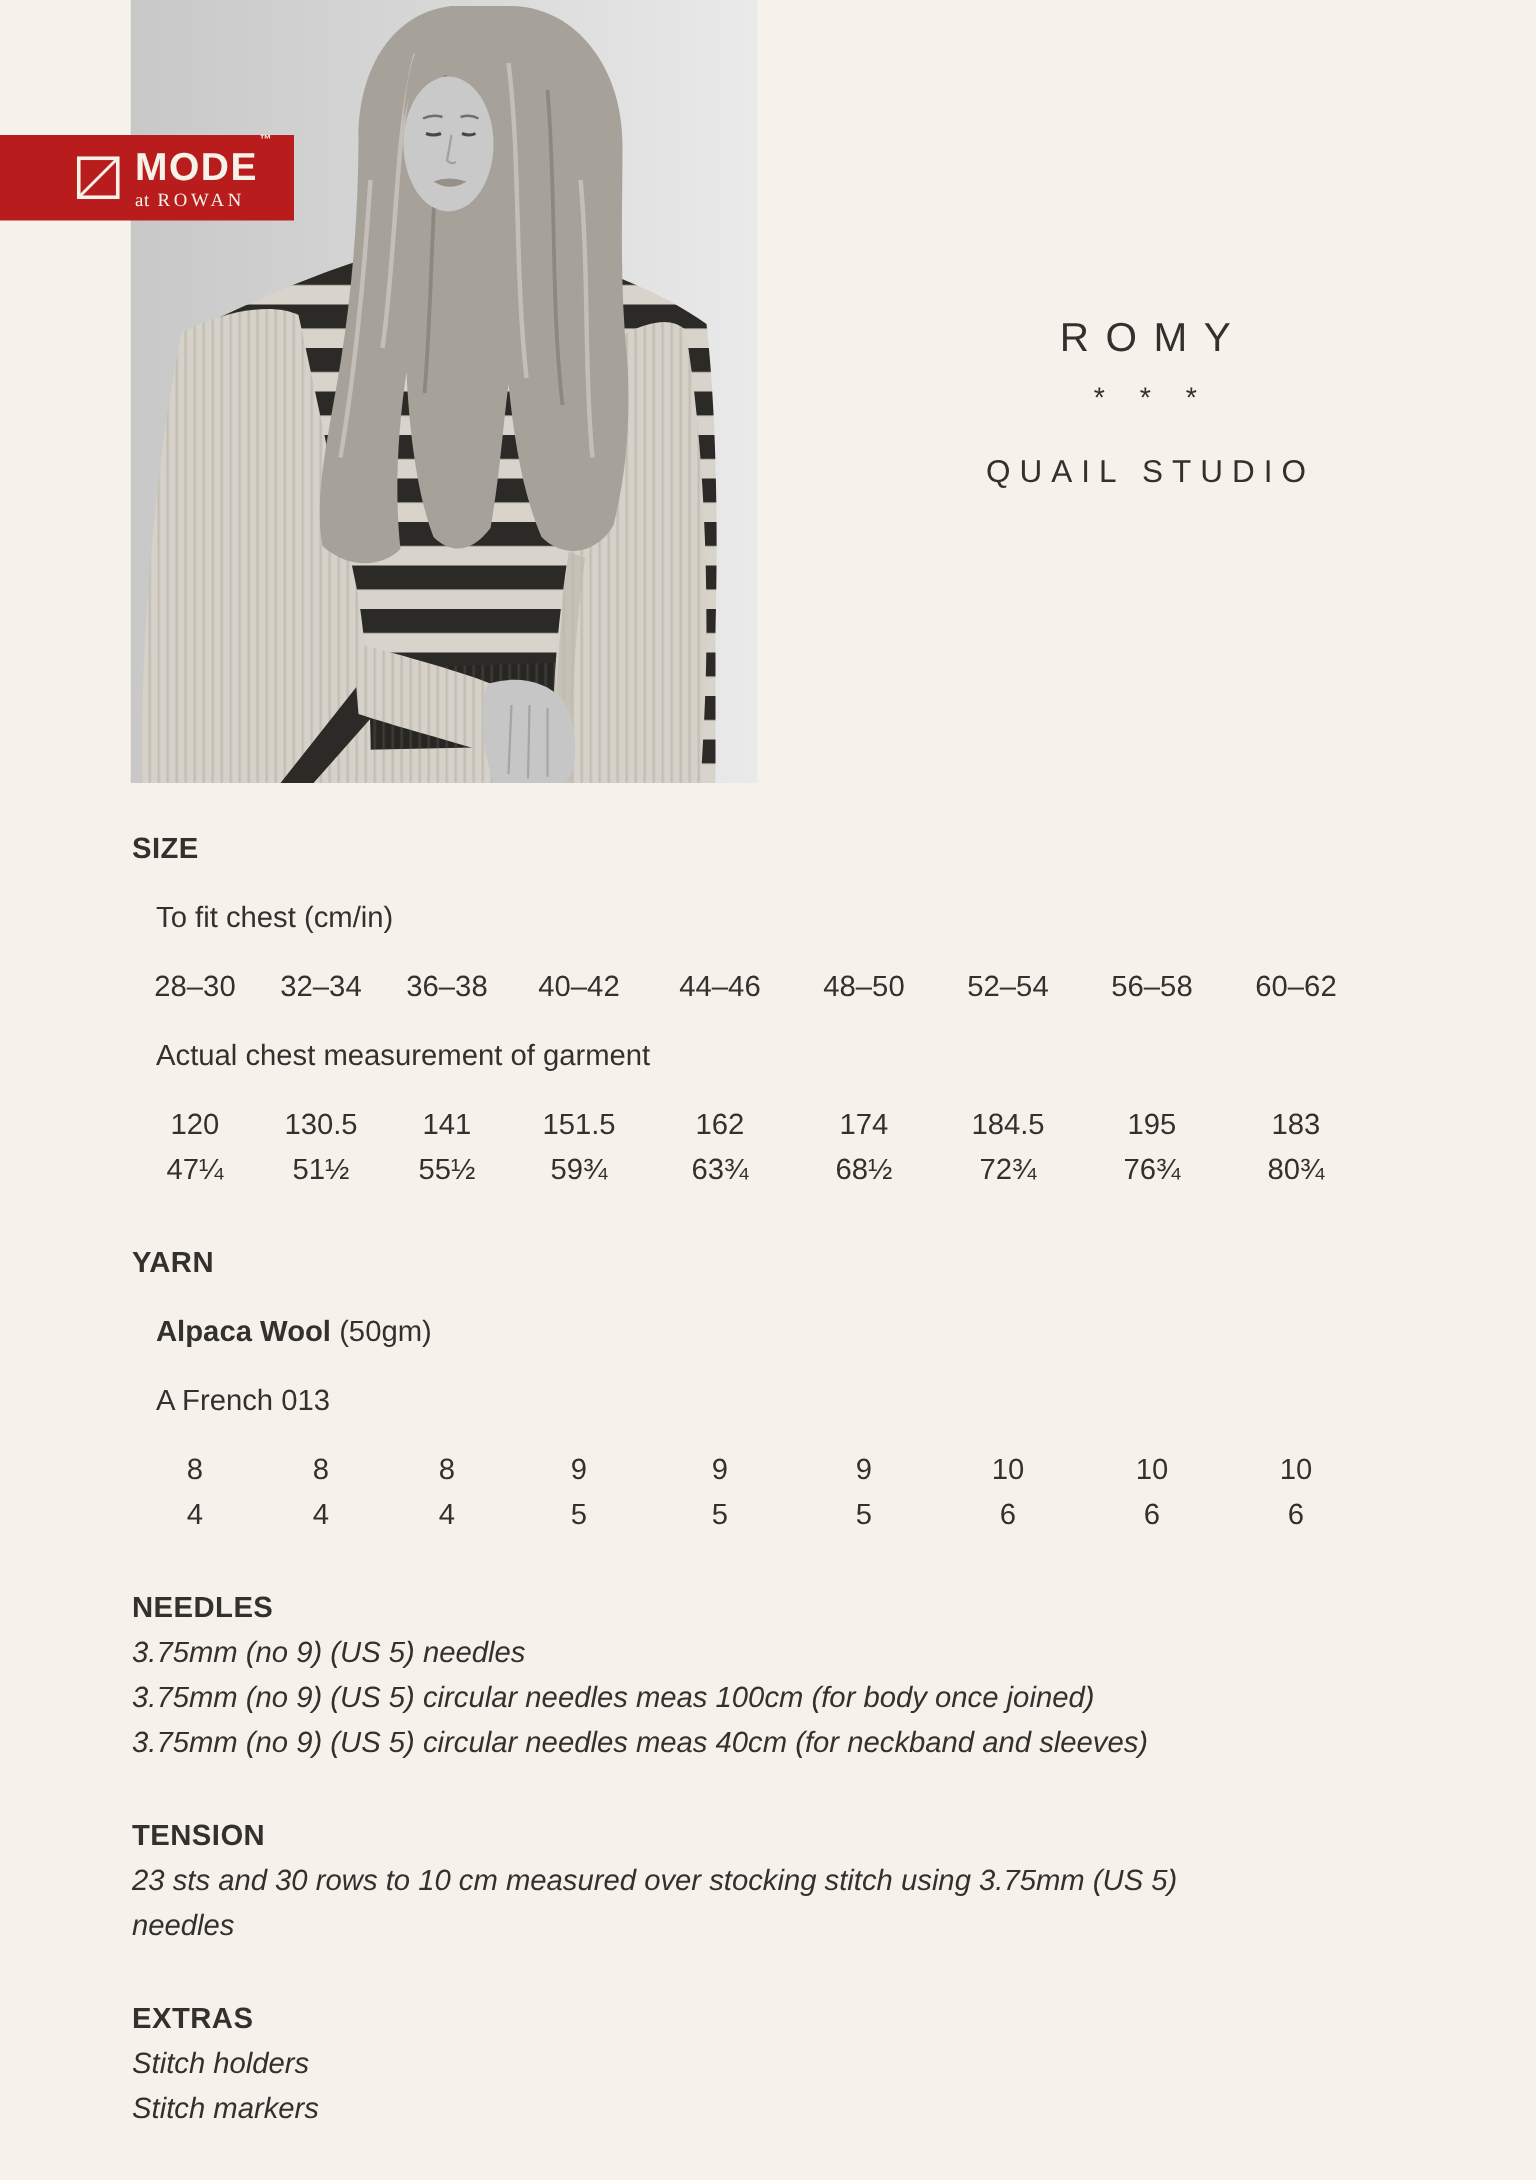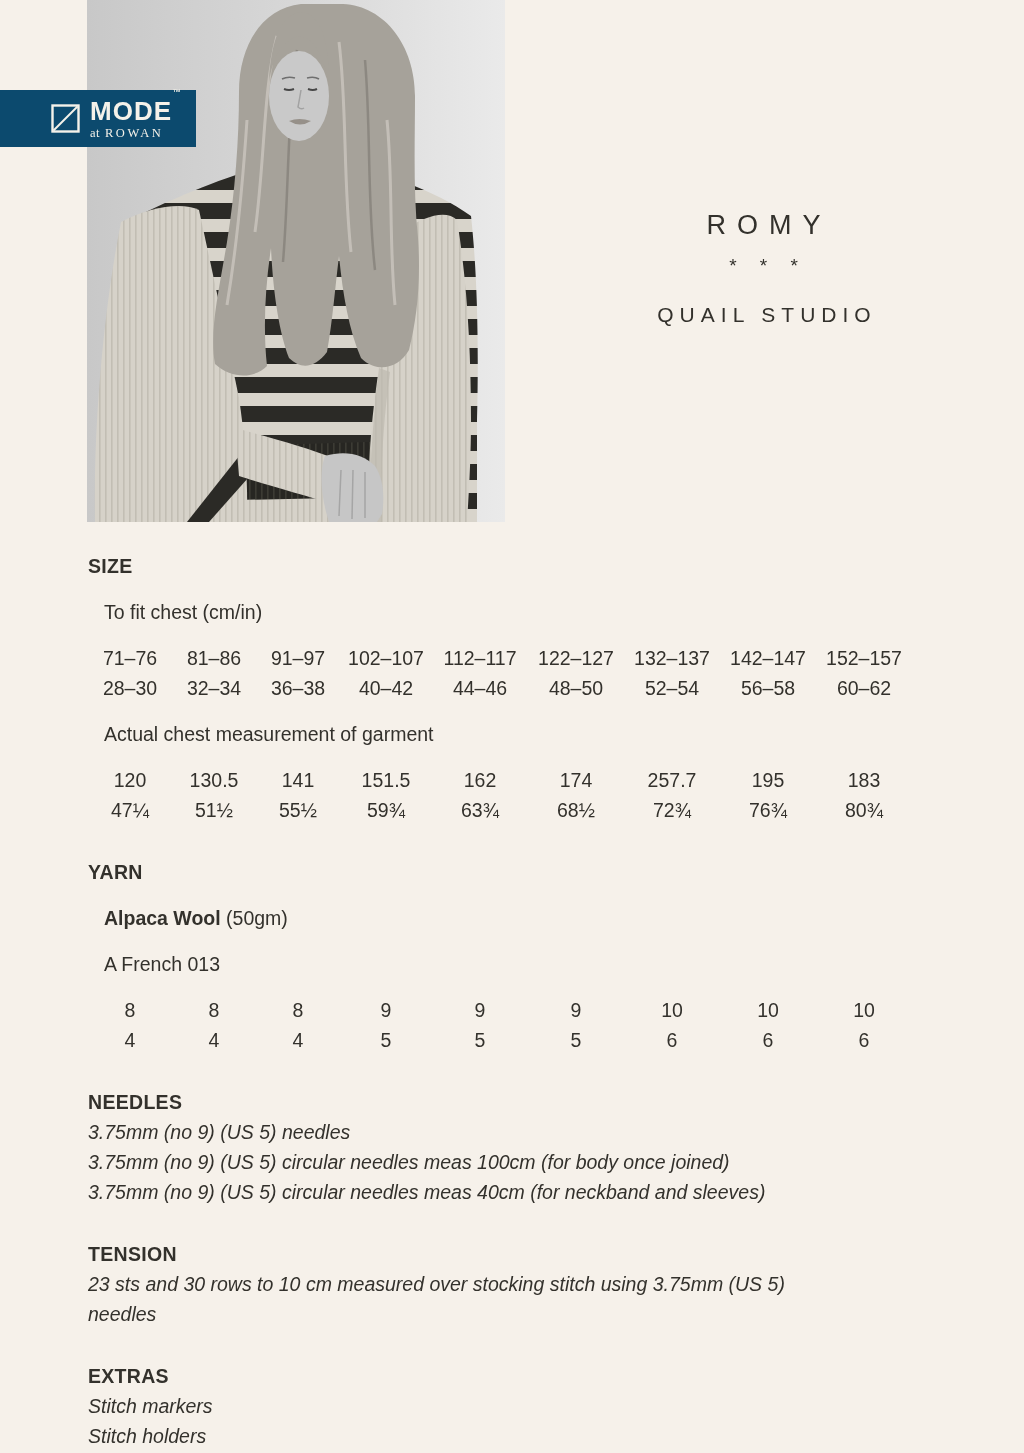--- a/index.html
+++ b/index.html
@@ -9,21 +9,21 @@
     font-family:"Liberation Sans", sans-serif;
     color:#33312c;
     position:relative;
     overflow:hidden;
   }
   .photo{position:absolute;left:87px;top:0;width:418px;height:522px;}
   .photo svg{display:block;}
 
   .badge{
     position:absolute;left:0;top:90px;width:196px;height:57px;
-    background:#0c4a6e;color:#f5f2ea;
+    background:#b91c1c;color:#f5f2ea;
     display:flex;align-items:center;justify-content:flex-end;
     gap:10px;padding-right:15px;box-sizing:border-box;
   }
   .badge-icon{display:flex;}
   .badge-text{display:flex;flex-direction:column;line-height:1;}
   .brand{font-size:26px;font-weight:bold;letter-spacing:1px;}
   .tm{font-size:8px;vertical-align:top;position:relative;top:-9px;left:1px;}
   .sub{font-family:"Liberation Serif", serif;font-size:12.5px;margin-top:3px;letter-spacing:2.5px;}
   .sub .at{letter-spacing:0.5px;margin-right:5px;}
 
@@ -136,50 +136,39 @@
   <div class="title">ROMY</div>
   <div class="stars">* * *</div>
   <div class="designer">QUAIL STUDIO</div>
 
   <div class="content">
 
     <section class="section">
       <h2>SIZE</h2>
       <p class="line">To fit chest (cm/in)</p>
       <div class="num-row">
-          <span>71–76</span>
-          <span>81–86</span>
-          <span>91–97</span>
-          <span>102–107</span>
-          <span>112–117</span>
-          <span>122–127</span>
-          <span>132–137</span>
-          <span>142–147</span>
-          <span>152–157</span>
-        </div>
-      <div class="num-row">
           <span>28–30</span>
           <span>32–34</span>
           <span>36–38</span>
           <span>40–42</span>
           <span>44–46</span>
           <span>48–50</span>
           <span>52–54</span>
           <span>56–58</span>
           <span>60–62</span>
         </div>
       <p class="line">Actual chest measurement of garment</p>
       <div class="num-row">
           <span>120</span>
           <span>130.5</span>
           <span>141</span>
           <span>151.5</span>
           <span>162</span>
           <span>174</span>
-          <span>257.7</span>
+          <span>184.5</span>
           <span>195</span>
           <span>183</span>
         </div>
       <div class="num-row">
           <span>47¼</span>
           <span>51½</span>
           <span>55½</span>
           <span>59¾</span>
           <span>63¾</span>
           <span>68½</span>
@@ -230,19 +219,19 @@
       <h2>TENSION</h2>
       <div class="text-lines">
           <span>23 sts and 30 rows to 10 cm measured over stocking stitch using 3.75mm (US 5)</span>
           <span>needles</span>
         </div>
     </section>
 
     <section class="section">
       <h2>EXTRAS</h2>
       <div class="text-lines">
+          <span>Stitch holders</span>
           <span>Stitch markers</span>
-          <span>Stitch holders</span>
         </div>
     </section>
 
   </div>
 </div>
 
 </body></html>

